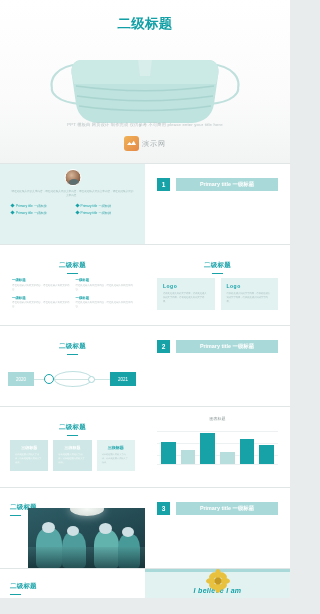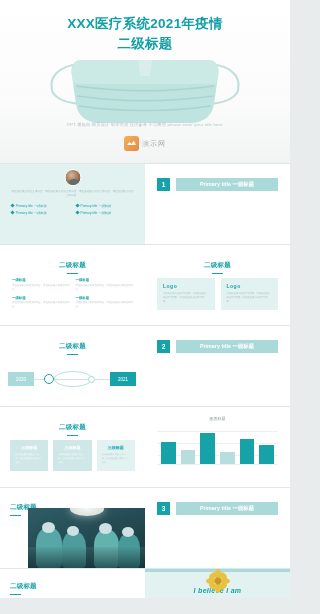--- a/index.html
+++ b/index.html
@@ -234,21 +234,20 @@
   
   .partial{ height:20px; overflow:hidden;}
 </style>
 </head>
 <body>
 
 <div class="deck">
 
   <section class="cover">
     <div class="cover-title">
-      <div>XXX医疗系统2021年疫情</div>
       <div>二级标题</div>
     </div>
 
     <div class="mask-wrap">
       <svg viewBox="0 0 190 86" width="190" height="86">
         <path d="M30 18 C5 20 0 34 2 42" stroke="#bfe0dd" stroke-width="2.2" fill="none"></path>
         <path d="M30 58 C6 56 1 46 2 42" stroke="#bfe0dd" stroke-width="2.2" fill="none"></path>
         <path d="M160 18 C185 20 190 34 188 42" stroke="#bfe0dd" stroke-width="2.2" fill="none"></path>
         <path d="M160 58 C184 56 189 46 188 42" stroke="#bfe0dd" stroke-width="2.2" fill="none"></path>
         <path d="M32 14 L158 14 C166 14 170 20 168 30 L164 58 C162 70 154 76 142 77 L48 77 C36 76 28 70 26 58 L22 30 C20 20 24 14 32 14 Z" fill="#bfe3df"></path>

